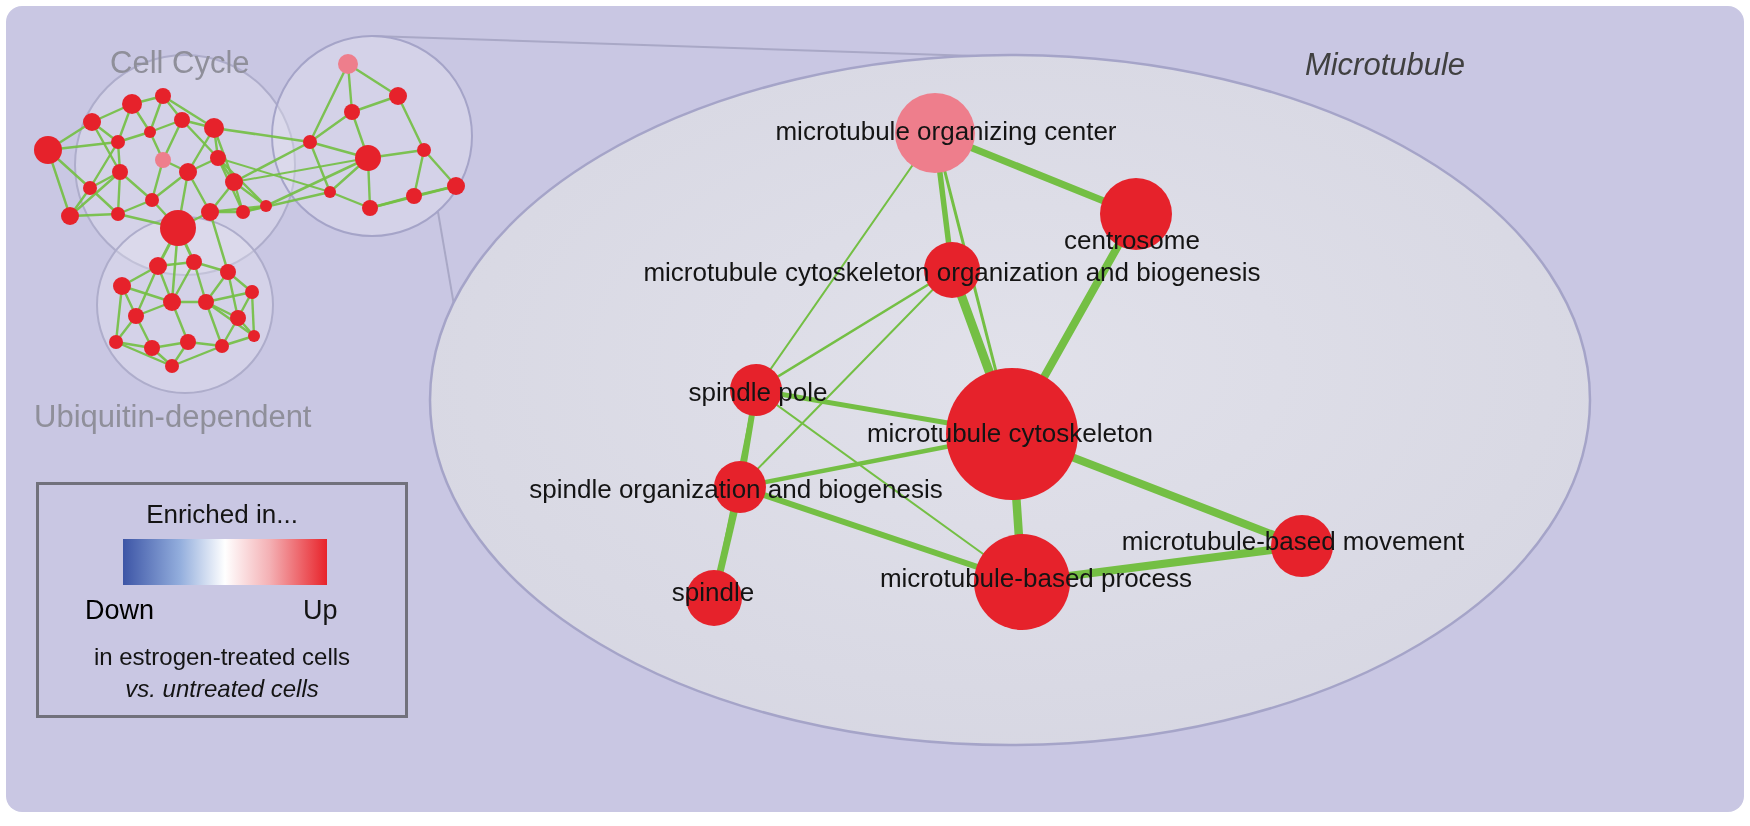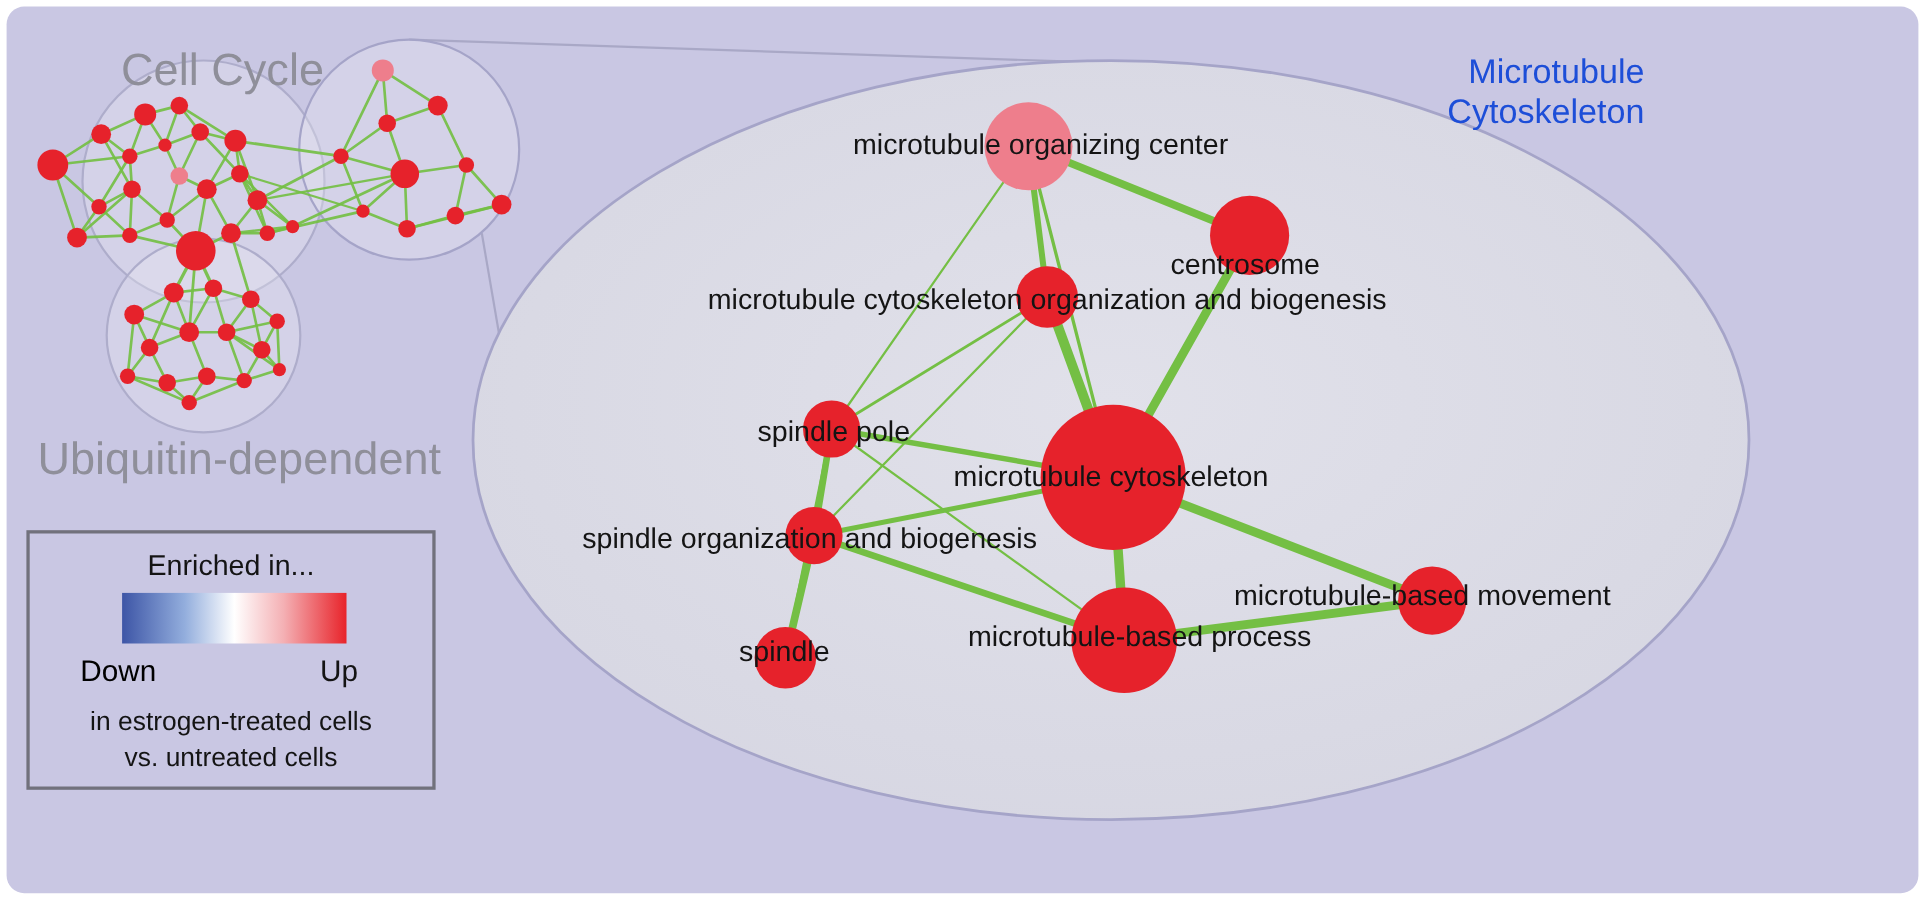--- a/index.html
+++ b/index.html
@@ -1,28 +1,28 @@
 <!DOCTYPE html>
 <html><head>
 <meta charset="utf-8">
 <style>
   html,body{margin:0;padding:0;background:#ffffff;}
   .stage{position:relative;width:1750px;height:826px;font-family:"Liberation Sans",sans-serif;overflow:hidden;}
   .stage svg{position:absolute;left:0;top:0;}
   svg text{font-family:"Liberation Sans",sans-serif;}
   .overlay{position:absolute;white-space:nowrap;}
-  .gray-label{color:#8f8f9a;font-size:41px;line-height:38px;}
-  .black-title{color:#1d4ed8;font-size:31px;line-height:37px;text-align:right;}
-  .legend-box{position:absolute;left:24px;top:482px;width:372px;height:236px;border:3px solid #71717c;box-sizing:border-box;}
+  .gray-label{color:#8f8f9a;font-size:31px;line-height:38px;}
+  .black-title{color:#404040;font-size:31px;line-height:37px;text-align:center;font-style:italic;}
+  .legend-box{position:absolute;left:36px;top:482px;width:372px;height:236px;border:3px solid #71717c;box-sizing:border-box;}
   .legend-title{position:absolute;top:14px;left:0;width:100%;text-align:center;font-size:26px;color:#141414;}
   .legend-grad{position:absolute;left:84px;top:54px;width:204px;height:46px;}
   .legend-down{position:absolute;left:46px;top:110px;font-size:27px;color:#000000;}
   .legend-up{position:absolute;left:264px;top:110px;font-size:27px;color:#141414;text-align:center;}
   .legend-cap1{position:absolute;top:158px;left:0;width:100%;text-align:center;font-size:24px;color:#141414;}
-  .legend-cap2{position:absolute;top:190px;left:0;width:100%;text-align:center;font-size:24px;color:#141414;}
+  .legend-cap2{position:absolute;top:190px;left:0;width:100%;text-align:center;font-size:24px;color:#141414;font-style:italic;}
 </style>
 </head>
 <body>
 
 <div class="stage">
 
   <svg id="scene" width="1750" height="826" viewBox="0 0 1750 826">
     <defs>
       <radialGradient id="eg" cx="50%" cy="45%" r="70%">
         <stop offset="0%" stop-color="#e1e1ea"></stop>
@@ -248,21 +248,20 @@
   </svg>
 
   <div class="overlay gray-label" style="left:110px;top:44px;">Cell Cycle</div>
 
   <div class="overlay gray-label" style="left:34px;top:386px;margin-top:12px;">
     <div>Ubiquitin-dependent</div>
   </div>
 
   <div class="overlay black-title" style="left:1275px;top:46px;width:220px;">
     <div>Microtubule</div>
-    <div>Cytoskeleton</div>
   </div>
 
   <div class="legend-box">
     <div class="legend-title">Enriched in...</div>
     <div class="legend-grad" id="legend-grad" style="background: linear-gradient(90deg, rgb(61, 85, 166) 0%, rgb(147, 174, 221) 28%, rgb(255, 255, 255) 50%, rgb(244, 176, 180) 72%, rgb(232, 35, 42) 100%);"></div>
     <div class="legend-down">Down</div>
     <div class="legend-up">Up</div>
     <div class="legend-cap1">in estrogen-treated cells</div>
     <div class="legend-cap2">vs. untreated cells</div>
   </div>

